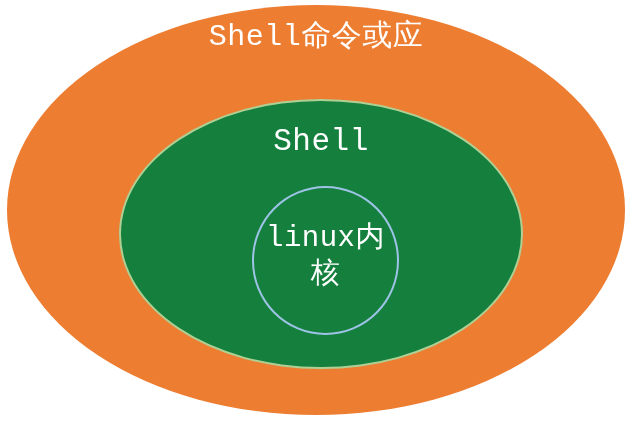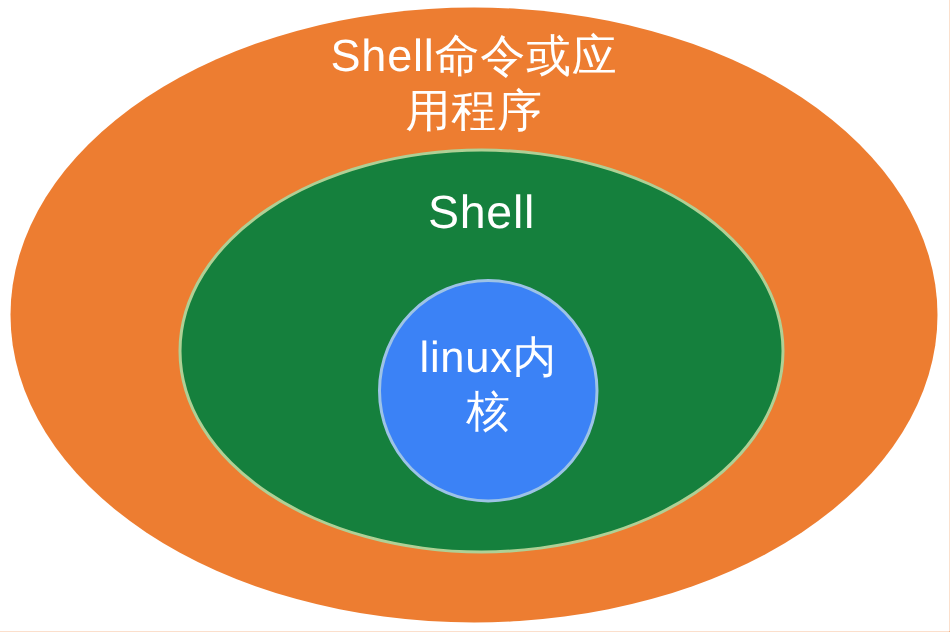--- a/index.html
+++ b/index.html
@@ -5,21 +5,21 @@
   html, body {
     margin: 0;
     padding: 0;
   }
   #canvas {
     position: relative;
     width: 633px;
     height: 421px;
     background: #ffffff;
     overflow: hidden;
-    font-family: Liberation Sans, sans-serif;
+    font-family: Liberation Mono, monospace;
   }
   .shape {
     position: absolute;
     border-radius: 50%;
     box-sizing: border-box;
   }
   #outer-ellipse {
     left: 7px;
     top: 5px;
     width: 618px;
@@ -75,28 +75,27 @@
   }
 </style>
 </head>
 <body>
 
 <div id="canvas">
 
   <div id="outer-ellipse" class="shape" style="background: rgb(237, 125, 49);">
     <div id="outer-label" class="label">
       <span class="line">Shell命令或应</span>
-      <span class="line">用程序</span>
     </div>
 
     <div id="middle-ellipse" class="shape" style="background: #15803d;">
       <div id="middle-label" class="label">Shell</div>
     </div>
 
-    <div id="inner-circle" class="shape" style="background: #3b82f6;">
+    <div id="inner-circle" class="shape" style="background: #15803d;">
       <div id="inner-label" class="label">
         <span class="line">linux内</span>
         <span class="line">核</span>
       </div>
     </div>
   </div>
 
 </div>
 
 </body></html>

